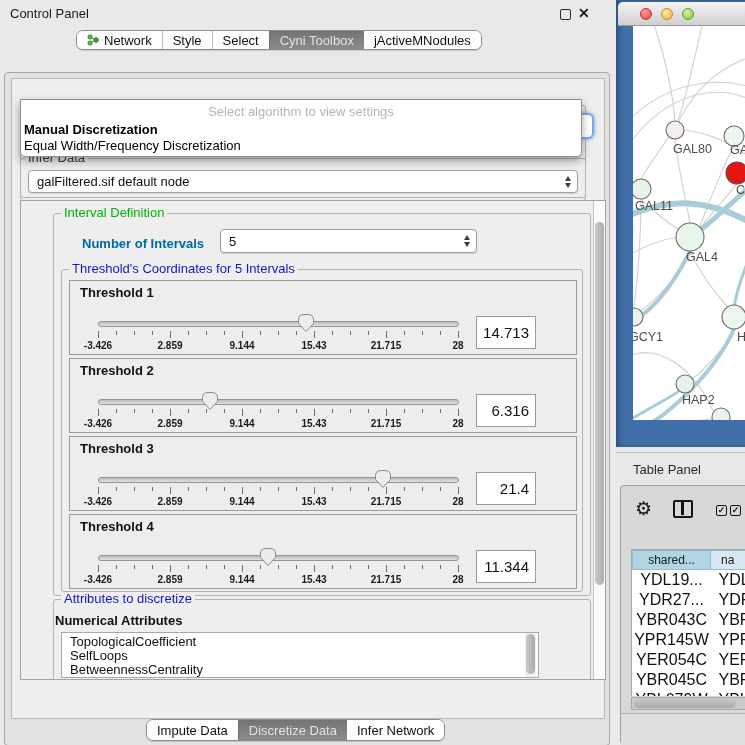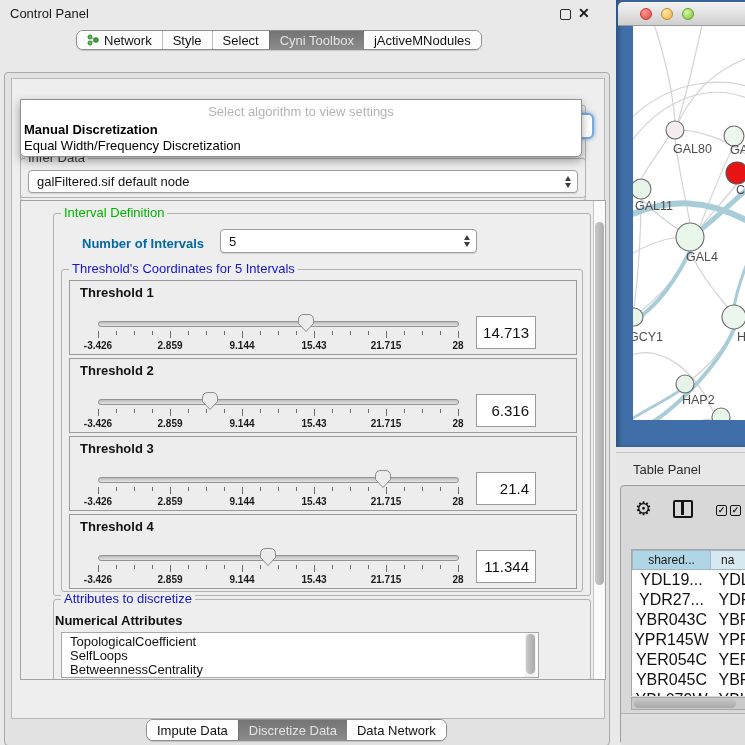--- a/index.html
+++ b/index.html
@@ -372,21 +372,21 @@
       </div>
 
       <div class="bottombar" id="bottom-tabs">
           <div class="tabseg">
             <span>Impute Data</span>
           </div>
           <div class="tabseg sel">
             <span>Discretize Data</span>
           </div>
           <div class="tabseg">
-            <span>Data Network</span>
+            <span>Infer Network</span>
           </div>
         </div>
     </div>
   </section>
 
   <section class="net-window">
     <div class="net-titlebar">
       <span class="light red"></span>
       <span class="light yellow"></span>
       <span class="light green"></span>

